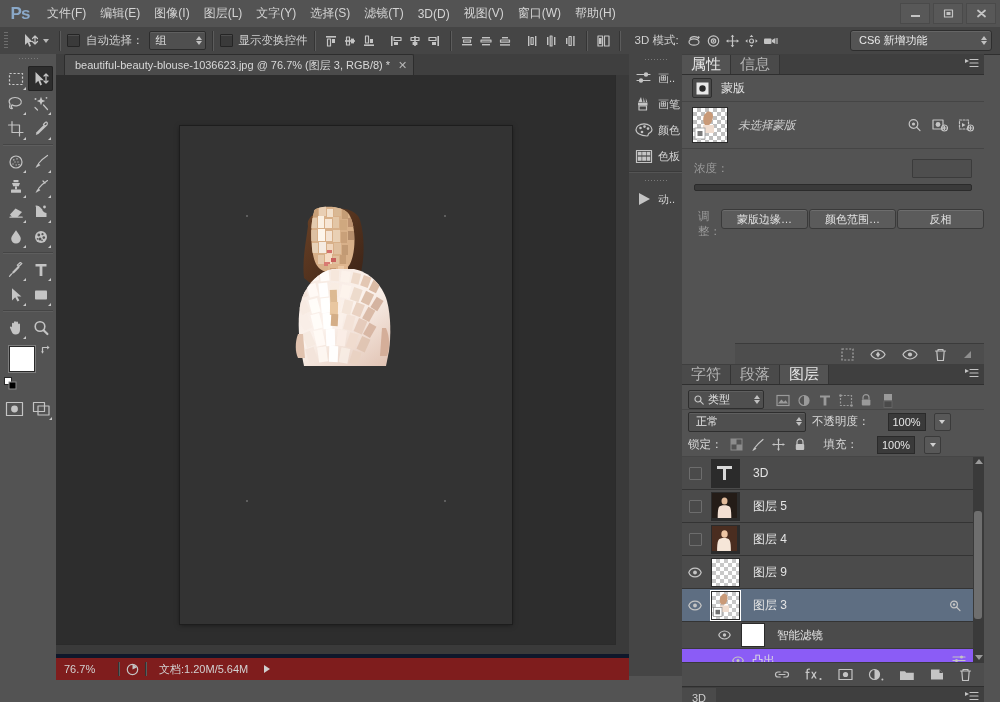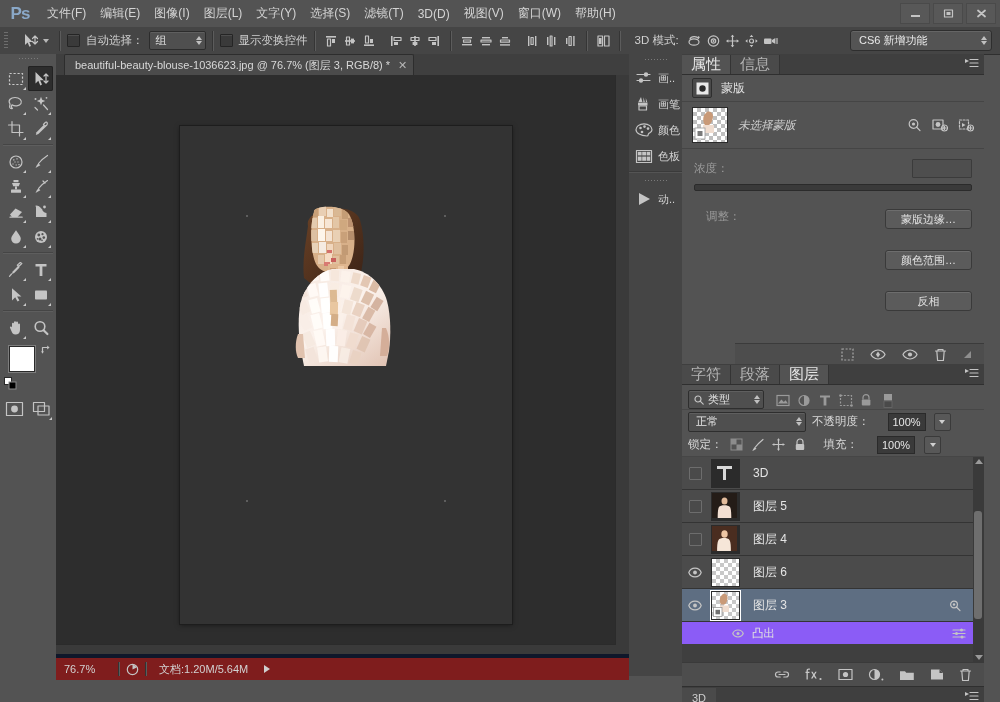--- a/index.html
+++ b/index.html
@@ -951,23 +951,23 @@
 
           <div style="padding:10px 12px 0 12px;">
             <div style="display:flex;align-items:center;justify-content:space-between;">
               <span class="slider-lbl">浓度：</span>
               <span class="val-box"></span>
             </div>
             <div class="track"></div>
           </div>
 
 
-          <div style="padding:18px 12px 0 24px;display:flex;">
+          <div style="padding:18px 12px 0 16px;display:flex;">
             <span class="slider-lbl">调整：</span>
-            <span style="margin-left:auto;display:flex;flex-direction:column;gap:21px;">
+            <span style="margin-left:auto;display:flex;flex-direction:row;gap:1px;">
               <span class="adj-btn">蒙版边缘…</span>
               <span class="adj-btn">颜色范围…</span>
               <span class="adj-btn">反相</span>
             </span>
           </div>
         </div>
 
         <div class="panelfooter" style="position:absolute;left:53px;right:0;top:289px;">
           <span>
             <svg width="13" height="13" viewBox="0 0 13 13">
@@ -1157,21 +1157,21 @@
           </div>
 
           <div class="layerrow">
             <span class="eyecell">
               <svg width="14" height="11" viewBox="0 0 14 11">
                   <path class="i" d="M7 1.2 C3.6 1.2 1.4 3.8 0.8 5.5 C1.4 7.2 3.6 9.8 7 9.8 C10.4 9.8 12.6 7.2 13.2 5.5 C12.6 3.8 10.4 1.2 7 1.2z"></path>
                   <circle class="if" cx="7" cy="5.5" r="1.9"></circle>
                 </svg>
             </span>
             <span class="lthumb"></span>
-            <span class="lname">图层 6</span>
+            <span class="lname">图层 9</span>
           </div>
 
           <div class="layerrow sel">
             <span class="eyecell">
               <svg width="14" height="11" viewBox="0 0 14 11">
                   <path class="i" d="M7 1.2 C3.6 1.2 1.4 3.8 0.8 5.5 C1.4 7.2 3.6 9.8 7 9.8 C10.4 9.8 12.6 7.2 13.2 5.5 C12.6 3.8 10.4 1.2 7 1.2z"></path>
                   <circle class="if" cx="7" cy="5.5" r="1.9"></circle>
                 </svg>
             </span>
             <span class="lthumb" style="box-shadow:0 0 0 1px #ffffff;">
@@ -1185,20 +1185,30 @@
             <span class="lname">图层 3</span>
             <span style="position:absolute;right:22px;">
               <svg width="14" height="13" viewBox="0 0 14 13">
                   <circle class="i" cx="6" cy="5.5" r="3.4"></circle>
                   <path class="i" d="M8.4 8 L12 11.6"></path>
                   <circle class="if" cx="6" cy="5.5" r="1.2"></circle>
                 </svg>
             </span>
           </div>
 
+          <div class="subrow">
+            <span style="margin-right:10px;">
+              <svg width="13" height="10" viewBox="0 0 13 10">
+                  <path class="i" d="M6.5 1 C3.4 1 1.3 3.4 0.8 5 C1.3 6.6 3.4 9 6.5 9 C9.6 9 11.7 6.6 12.2 5 C11.7 3.4 9.6 1 6.5 1z"></path>
+                  <circle class="if" cx="6.5" cy="5" r="1.7"></circle>
+                </svg>
+            </span>
+            <span style="width:22px;height:22px;background:#ffffff;border:1px solid #2b2b2b;"></span>
+            <span style="margin-left:12px;font-size:11.5px;color:#e0e0e0;">智能滤镜</span>
+          </div>
 
           <div class="subrow2">
             <span style="margin-right:8px;">
               <svg width="12" height="9" viewBox="0 0 12 9">
                   <path class="i" d="M6 1 C3.2 1 1.2 3.1 0.8 4.5 C1.2 5.9 3.2 8 6 8 C8.8 8 10.8 5.9 11.2 4.5 C10.8 3.1 8.8 1 6 1z"></path>
                   <circle class="if" cx="6" cy="4.5" r="1.5"></circle>
                 </svg>
             </span>
             <span style="font-size:11.5px;color:#e0e0e0;">凸出</span>
             <span style="margin-left:auto;margin-right:18px;">

